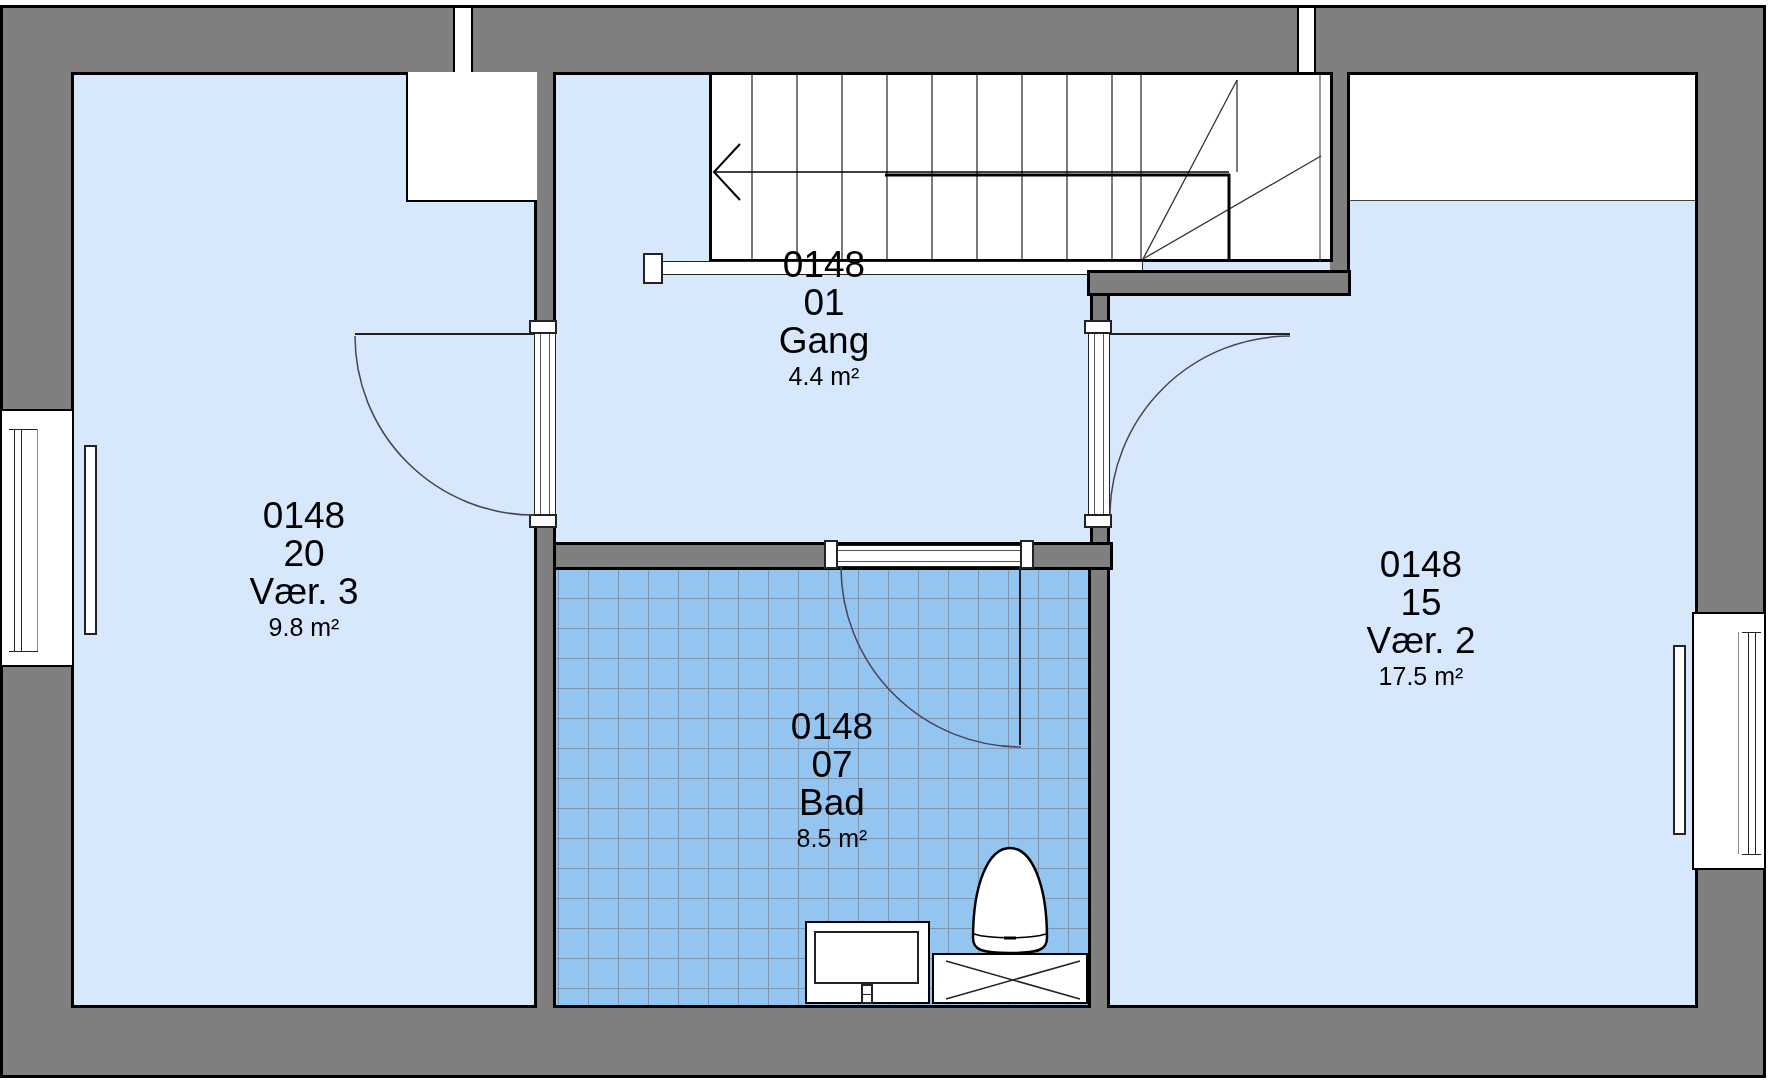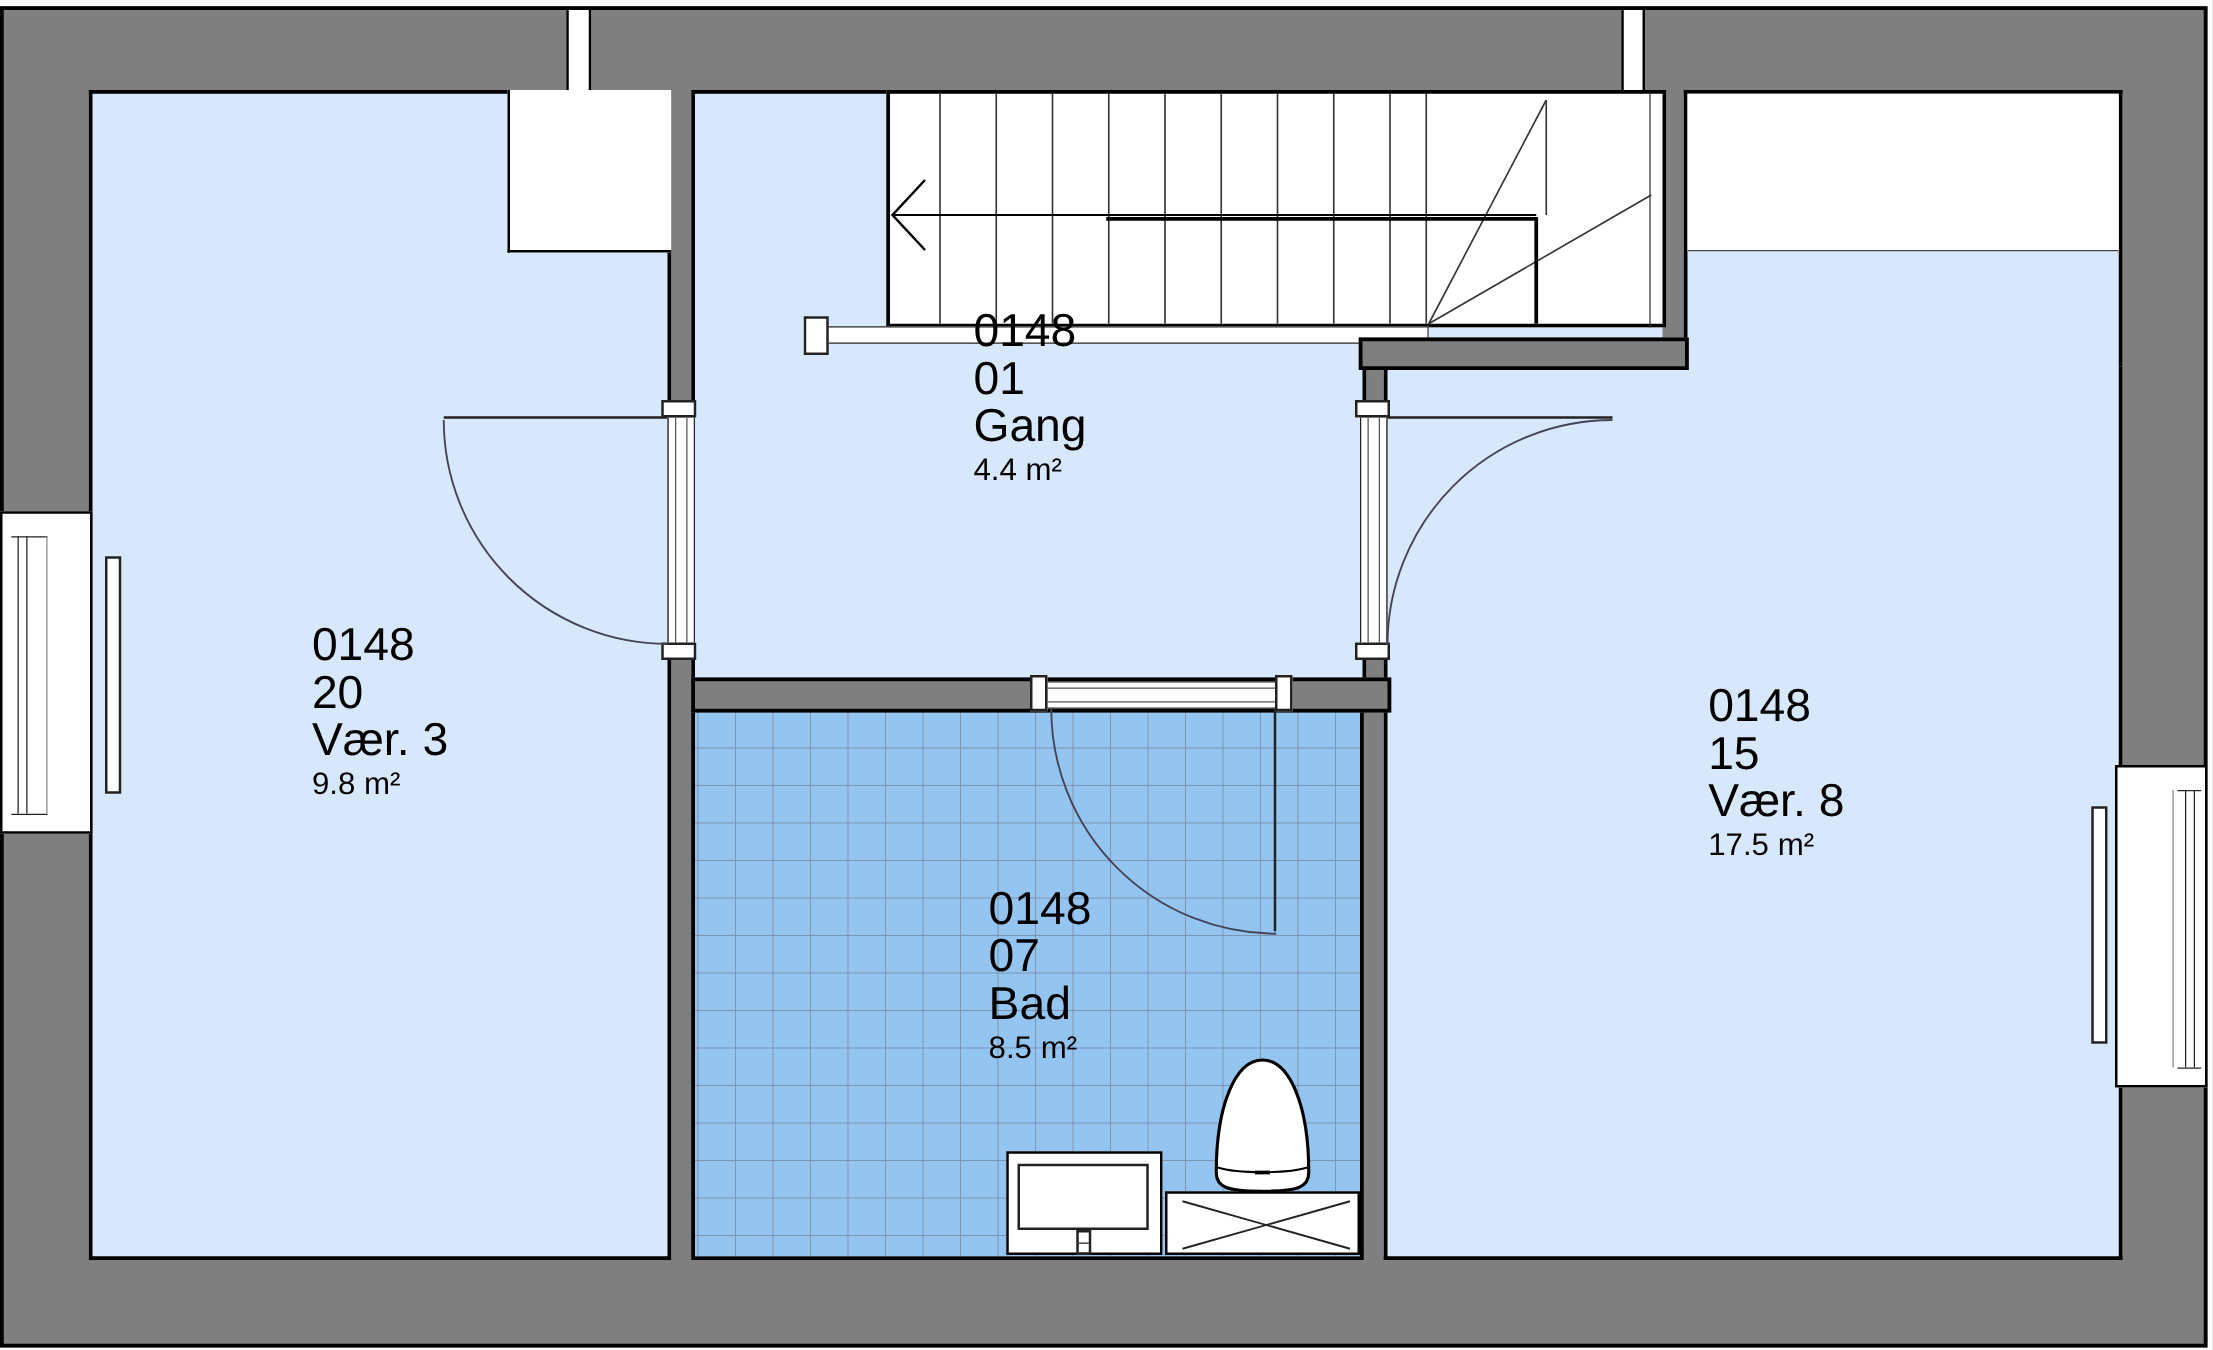--- a/index.html
+++ b/index.html
@@ -8,21 +8,21 @@
   .abs{position:absolute;box-sizing:border-box;}
   .wall{background:#7f7f7f;border:3px solid #000;}
   .wallpatch{background:#7f7f7f;border:3px solid #000;}
   .room{background:#d8e8fc;border:3px solid #000;}
   .whitearea{background:#ffffff;}
   .stair{background:#ffffff;border:3px solid #000;}
   .hinge{background:#fff;border:2px solid #222;}
   .frame{background:#fff;border:1px solid #222;}
   .fixture{background:#fff;border:2px solid #000;}
   .paneline{position:absolute;background:#222;}
-  .room-label{position:absolute;transform:translateX(-50%);color:#000;z-index:40;}
+  .room-label{position:absolute;transform:translateX(-50%);text-align:center;color:#000;z-index:40;}
   .room-label .l1{font-size:37px;line-height:38px;white-space:nowrap;}
   .room-label .l2{font-size:25px;line-height:30px;margin-top:1px;white-space:nowrap;}
   svg.lines{position:absolute;left:0;top:0;z-index:30;pointer-events:none;}
   .tilefloor{background-color:#94c5f1;
     background-image:linear-gradient(#7e95af 1px, transparent 1px),
                      linear-gradient(90deg,#7e95af 1px, transparent 1px);
     background-size:30px 30px;background-position:2px 20px;}
 </style>
 </head>
 <body>
@@ -171,17 +171,17 @@
   </div>
   <div class="room-label" style="left:832px;top:708px;">
     <div class="l1">0148</div>
     <div class="l1">07</div>
     <div class="l1">Bad</div>
     <div class="l2">8.5 m²</div>
   </div>
   <div class="room-label" style="left:1421px;top:546px;">
     <div class="l1">0148</div>
     <div class="l1">15</div>
-    <div class="l1">Vær. 8</div>
+    <div class="l1">Vær. 2</div>
     <div class="l2">17.5 m²</div>
   </div>
 
 </div>
 
 </body></html>

